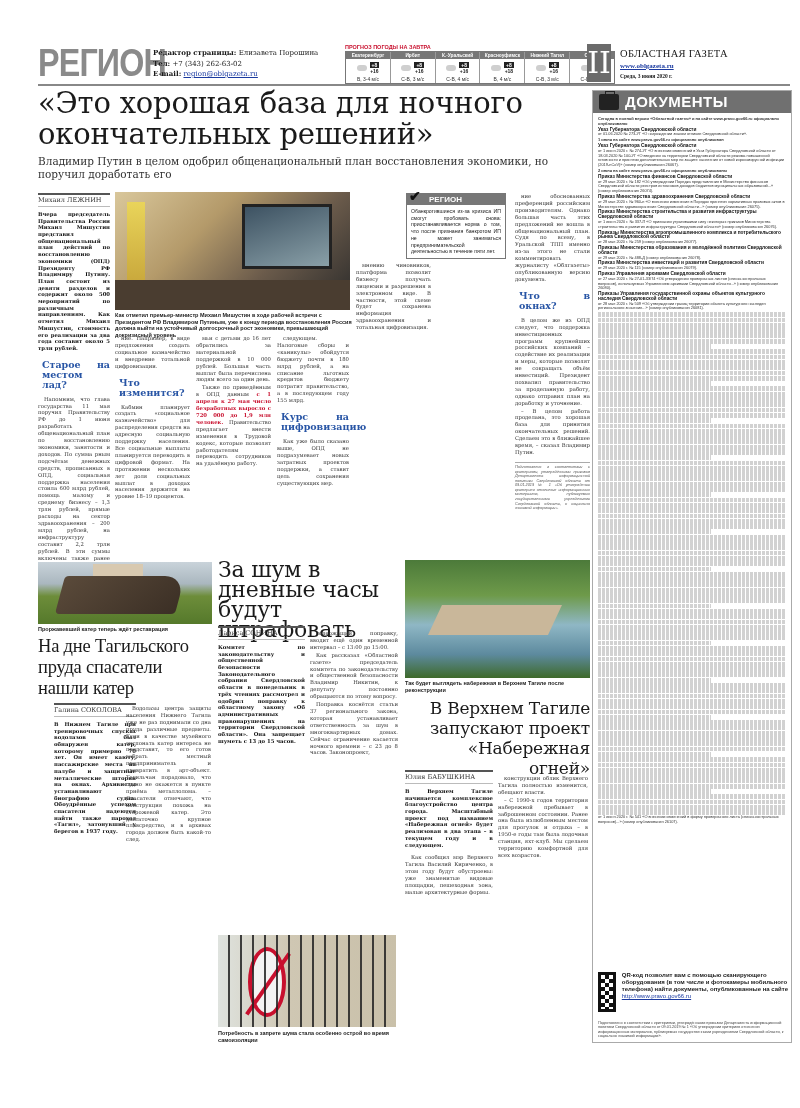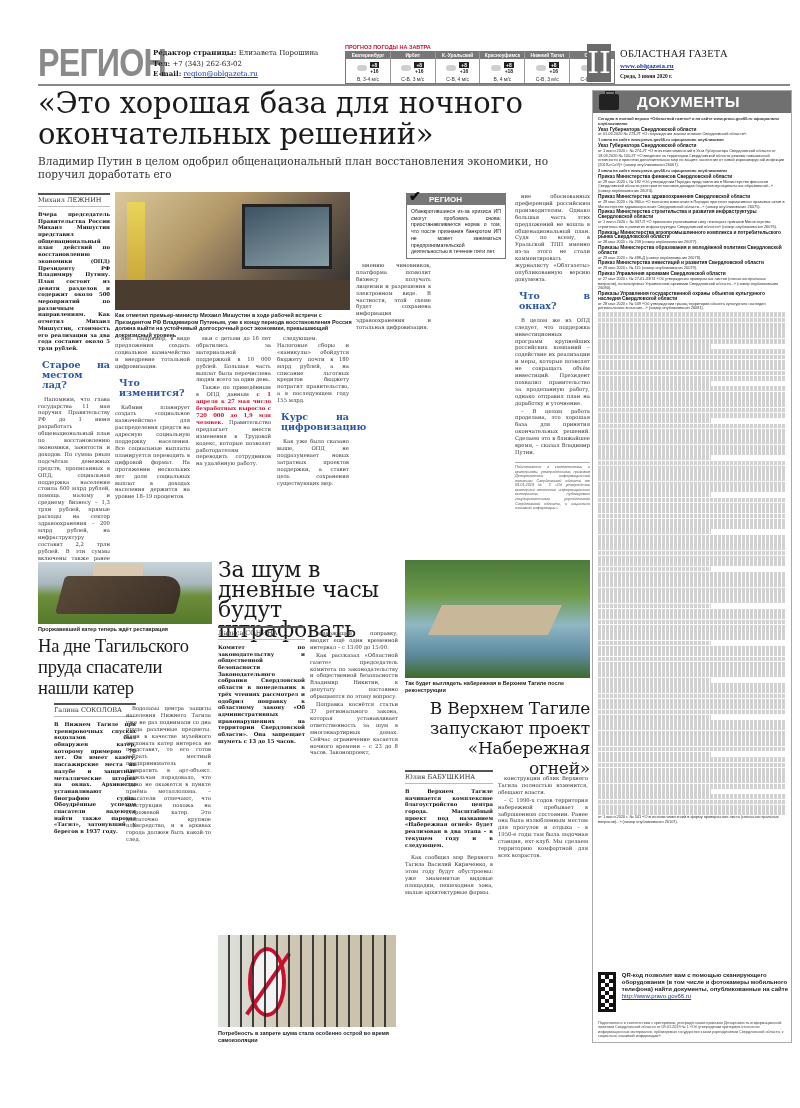--- a/index.html
+++ b/index.html
@@ -50,21 +50,21 @@
 
   .kstati { position: absolute; left: 406px; top: 193px; width: 100px; border: 1px solid #777; }
   .kstati-head { background: #777; color: #fff; font-family: "Liberation Sans", sans-serif; font-weight: bold; font-size: 8px; padding: 1px 4px 1px 22px; position: relative; }
   .check-icon { position: absolute; left: 2px; top: -6px; font-size: 14px; color: #111; }
   .kstati-body { font-family: "Liberation Sans", sans-serif; font-size: 5.2px; line-height: 6.7px; padding: 3px 4px; text-align: justify; }
 
   .doc-panel { position: absolute; left: 592px; top: 90px; width: 200px; height: 953px; border: 1px solid #aaa; background: #fff; }
   .doc-head { height: 22px; background: #707070; position: relative; }
   .briefcase-icon { position: absolute; left: 6px; top: 3px; width: 20px; height: 16px; background: #222; border-radius: 2px; }
   .briefcase-icon::before { content: ""; position: absolute; left: 6px; top: -3px; width: 8px; height: 4px; border: 1.5px solid #222; border-bottom: none; }
-  .doc-title { position: absolute; left: 32px; top: 2px; color: #fff; font-family: "Liberation Sans", sans-serif; font-weight: bold; font-size: 15px; letter-spacing: .5px; margin-left: 12px; }
+  .doc-title { position: absolute; left: 32px; top: 2px; color: #fff; font-family: "Liberation Sans", sans-serif; font-weight: bold; font-size: 15px; letter-spacing: .5px; }
   .doc-body { padding: 4px 5px; font-family: "Liberation Sans", sans-serif; font-size: 3.9px; line-height: 4.8px; color: #333; }
   .doc-body .doc-org { font-weight: bold; font-size: 4.8px; color: #111; margin-top: 1px; }
   .doc-body .doc-pub { font-weight: bold; font-size: 4px; }
   .doc-body .doc-item { margin-bottom: 1px; }
   .doc-body .filler { height: 4.8px; background: repeating-linear-gradient(90deg,#9a9a9a 0 3px,transparent 3px 4px); opacity: .45; margin-bottom: 0.5px; }
 
   .qr-block { position: absolute; left: 5px; bottom: 30px; width: 190px; display: flex; gap: 6px; }
   .qr-icon { width: 40px; height: 40px; background: conic-gradient(#111 25%, #fff 0 50%, #111 0 75%, #fff 0) 0 0/8px 8px; border: 3px solid #111; }
   .qr-text { font-family: "Liberation Sans", sans-serif; font-weight: bold; font-size: 6px; line-height: 7px; color: #222; }
   .qr-link { color: #1a3aa0; text-decoration: underline; font-weight: normal; }

